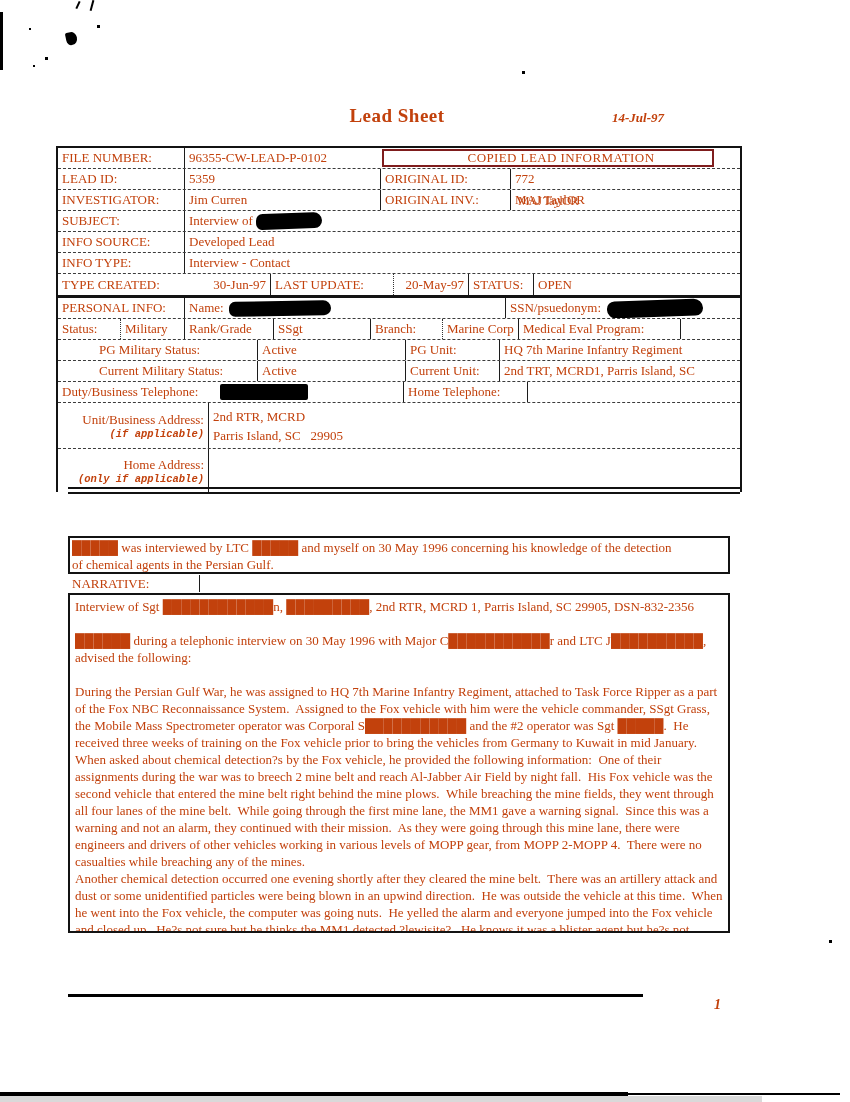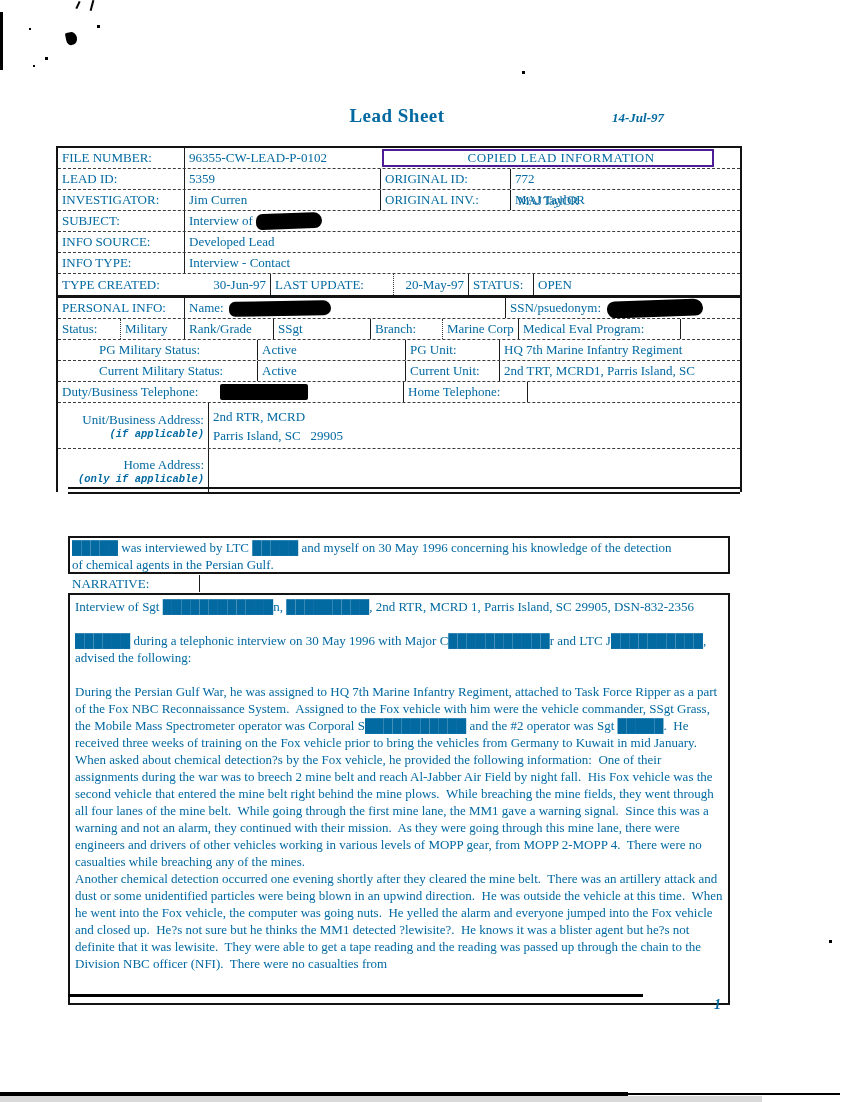--- a/index.html
+++ b/index.html
@@ -1,17 +1,17 @@
 <!DOCTYPE html>
 <html><head>
 <meta charset="utf-8">
 <style>
   html,body{margin:0;padding:0;background:#fff;}
   .page{position:relative;width:850px;height:1102px;background:#ffffff;
-        font-family:"Liberation Serif","DejaVu Serif",serif;color:#0369a1;overflow:hidden;}
+        font-family:"Liberation Serif","DejaVu Serif",serif;color:#c2410c;overflow:hidden;}
 
   
   .art{position:absolute;background:#000;}
 
   .title{position:absolute;left:68px;top:105px;width:658px;text-align:center;
          font-size:19px;font-weight:bold;letter-spacing:.5px;}
   .docdate{position:absolute;left:612px;top:110px;font-size:13px;font-style:italic;font-weight:600;}
 
   
   .tbl{position:absolute;left:56px;width:686px;border:2px solid #131313;box-sizing:border-box;background:#fff;}
@@ -23,21 +23,21 @@
   .dotl{border-left:1px dotted #333;}
   .rt{justify-content:flex-end;}
 
   
   .t1{top:146px;}
   .t1 .r1{grid-template-columns:126px 196px 336px;}
   .t1 .r4c{grid-template-columns:126px 196px 130px 206px;}
   .t1 .r2c{grid-template-columns:126px 532px;}
   .t1 .r7{grid-template-columns:132px 80px 123px 75px 65px 183px;}
   .copiedwrap{padding:0;display:flex;align-items:stretch;}
-  .copied-box{flex:1;margin:1px 2px;border:2px solid #4c1d95;display:flex;align-items:center;
+  .copied-box{flex:1;margin:1px 2px;border:2px solid #7f1d1d;display:flex;align-items:center;
               justify-content:center;font-size:13px;letter-spacing:.4px;padding-left:26px;}
   .ovs{position:relative;display:inline-block;}
   .ovs .layer2{position:absolute;left:3px;top:1px;letter-spacing:-1px;opacity:.9;}
 
   
   .t2{top:296px;}
   .t2 .ra{grid-template-columns:126px 321px 211px;}
   .t2 .rb{grid-template-columns:62px 64px 89px 97px 72px 76px 162px 36px;}
   .t2 .rc{grid-template-columns:162px 148px 94px 254px;padding-left:37px;}
   .t2 .rd{grid-template-columns:162px 183px 124px 189px;}
@@ -57,21 +57,21 @@
 
   
   .t3{position:absolute;left:68px;top:497px;width:658px;box-sizing:border-box;}
   .t3 .rowx{display:grid;grid-template-columns:132px 526px;height:19px;
             border-bottom:1px dashed #444;box-sizing:border-box;}
   .boxed{position:absolute;left:68px;border:2px solid #131313;box-sizing:border-box;background:#fff;}
   .reqbox{top:536px;width:662px;height:38px;padding:1px 2px;}
   .reqline{font-size:13px;line-height:17px;white-space:nowrap;overflow:hidden;}
   .narr-row{position:absolute;left:68px;top:575px;width:658px;height:17px;display:grid;
             grid-template-columns:132px 526px;}
-  .narrbox{top:593px;width:662px;height:412px;padding:3px 5px;overflow:hidden;}
+  .narrbox{top:593px;width:662px;height:340px;padding:3px 5px;overflow:hidden;}
   .nline{font-size:13px;line-height:17px;white-space:nowrap;overflow:hidden;}
   .npara{font-size:13px;line-height:17px;white-space:pre-wrap;margin:0;}
   .gap17{height:17px;}
   .pagenum{position:absolute;left:714px;top:997px;font-size:14px;font-style:italic;font-weight:600;}
 </style>
 </head>
 <body>
 
 <div class="page">
 

